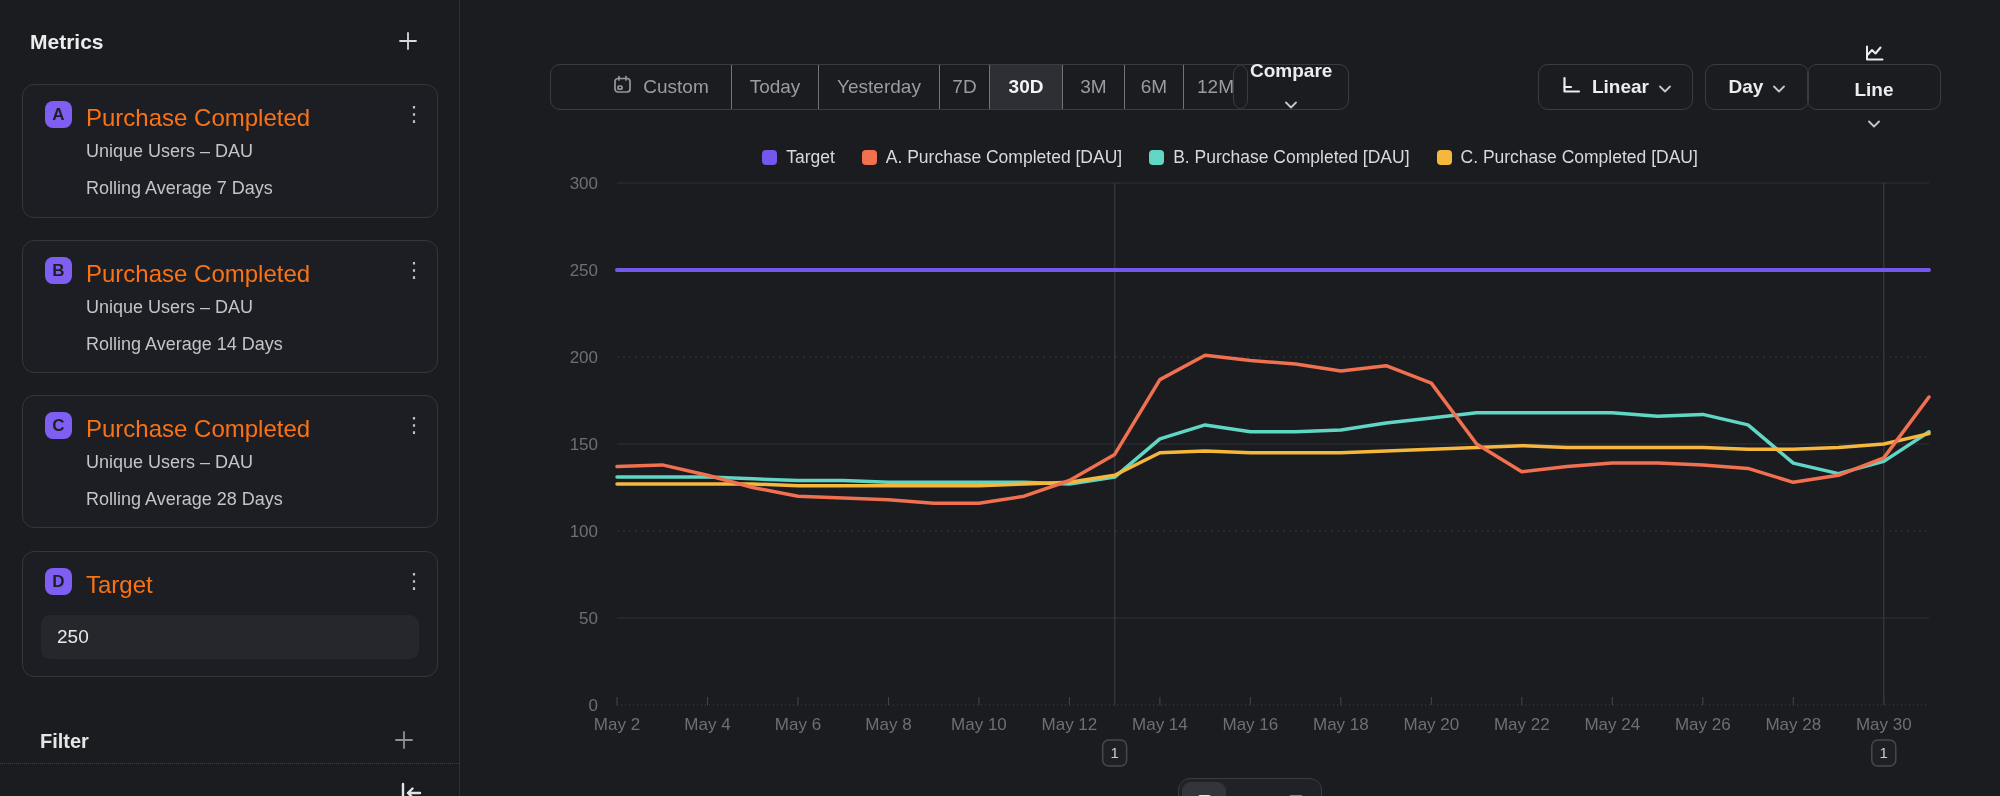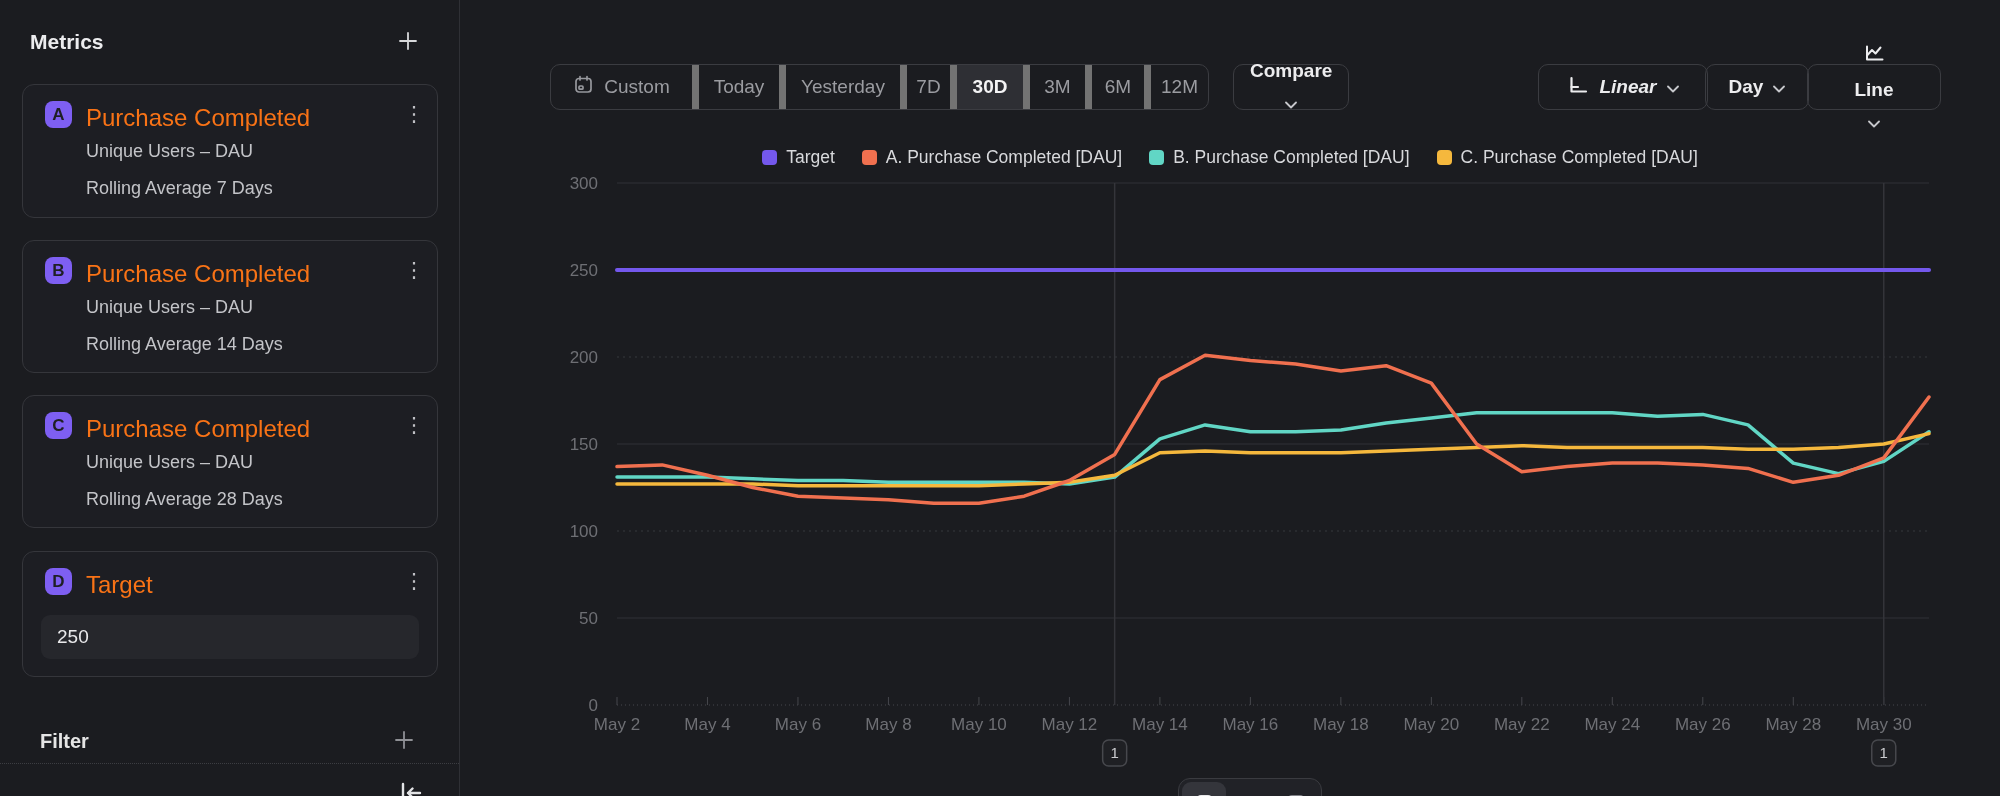--- a/index.html
+++ b/index.html
@@ -47,38 +47,38 @@
   .filter-title { font-size:20px; font-weight:700; color:#e5e5e5; }
   .sb-divider { position:absolute; left:0; right:0; top:763px; border-top:1px dotted #3c3d42; }
   .collapse-btn { position:absolute; left:398px; top:780px; }
 
   
   .main { position:absolute; left:460px; top:0; width:1540px; height:796px; }
 
   .seg-control {
     position:absolute; left:90px; top:64px; height:46px;
     display:flex; align-items:stretch;
-    border:1px solid #3b3c41; border-radius:10px; overflow:hidden;
+    border:1px solid #3b3c41; border-radius:10px; overflow:hidden;padding-left:39px;
   }
   .seg {
     display:flex; align-items:center; justify-content:center; gap:10px;
-    background:none; border:none; border-left:7px solid #737373; cursor:pointer;
+    background:none; border:none; border-left:1px solid #737373; cursor:pointer;
     font-family:"Liberation Sans", sans-serif; font-size:19px; color:#9b9ca1;
   }
   .seg:first-child { border-left:none; }
   .seg.active { background:#2e2f34; color:#f4f4f5; font-weight:700; }
   .tb-btn {
     position:absolute; top:64px; height:46px;
     display:flex; align-items:center; justify-content:center; gap:10px;
     background:none; border:1px solid #3b3c41; border-radius:10px; cursor:pointer;
     font-family:"Liberation Sans", sans-serif; font-size:19px; font-weight:700; color:#ececee;
     padding:0 16px;
   }
   .btn-compare { left:773px;flex-direction:column; }
-  .btn-linear  { left:1078px; width:170px;font-style:italic; }
+  .btn-linear  { left:1078px; width:155px; }
   .btn-day     { left:1245px; width:104px;  }
   .btn-line    { left:1347px; width:134px;flex-direction:column; }
 
   .legend { position:absolute; left:0; top:145px; width:1540px; height:24px;
     display:flex; align-items:center; justify-content:center; gap:27px; list-style:none; }
   .legend li { display:flex; align-items:center; gap:9px; cursor:pointer; }
   .legend .swatch { width:15px; height:15px; border-radius:4px; display:inline-block; }
   .legend .lbl { font-size:17.5px; color:#d8d9dc; }
 
   .chart-wrap { position:absolute; left:0; top:170px; width:1540px; height:626px; }

